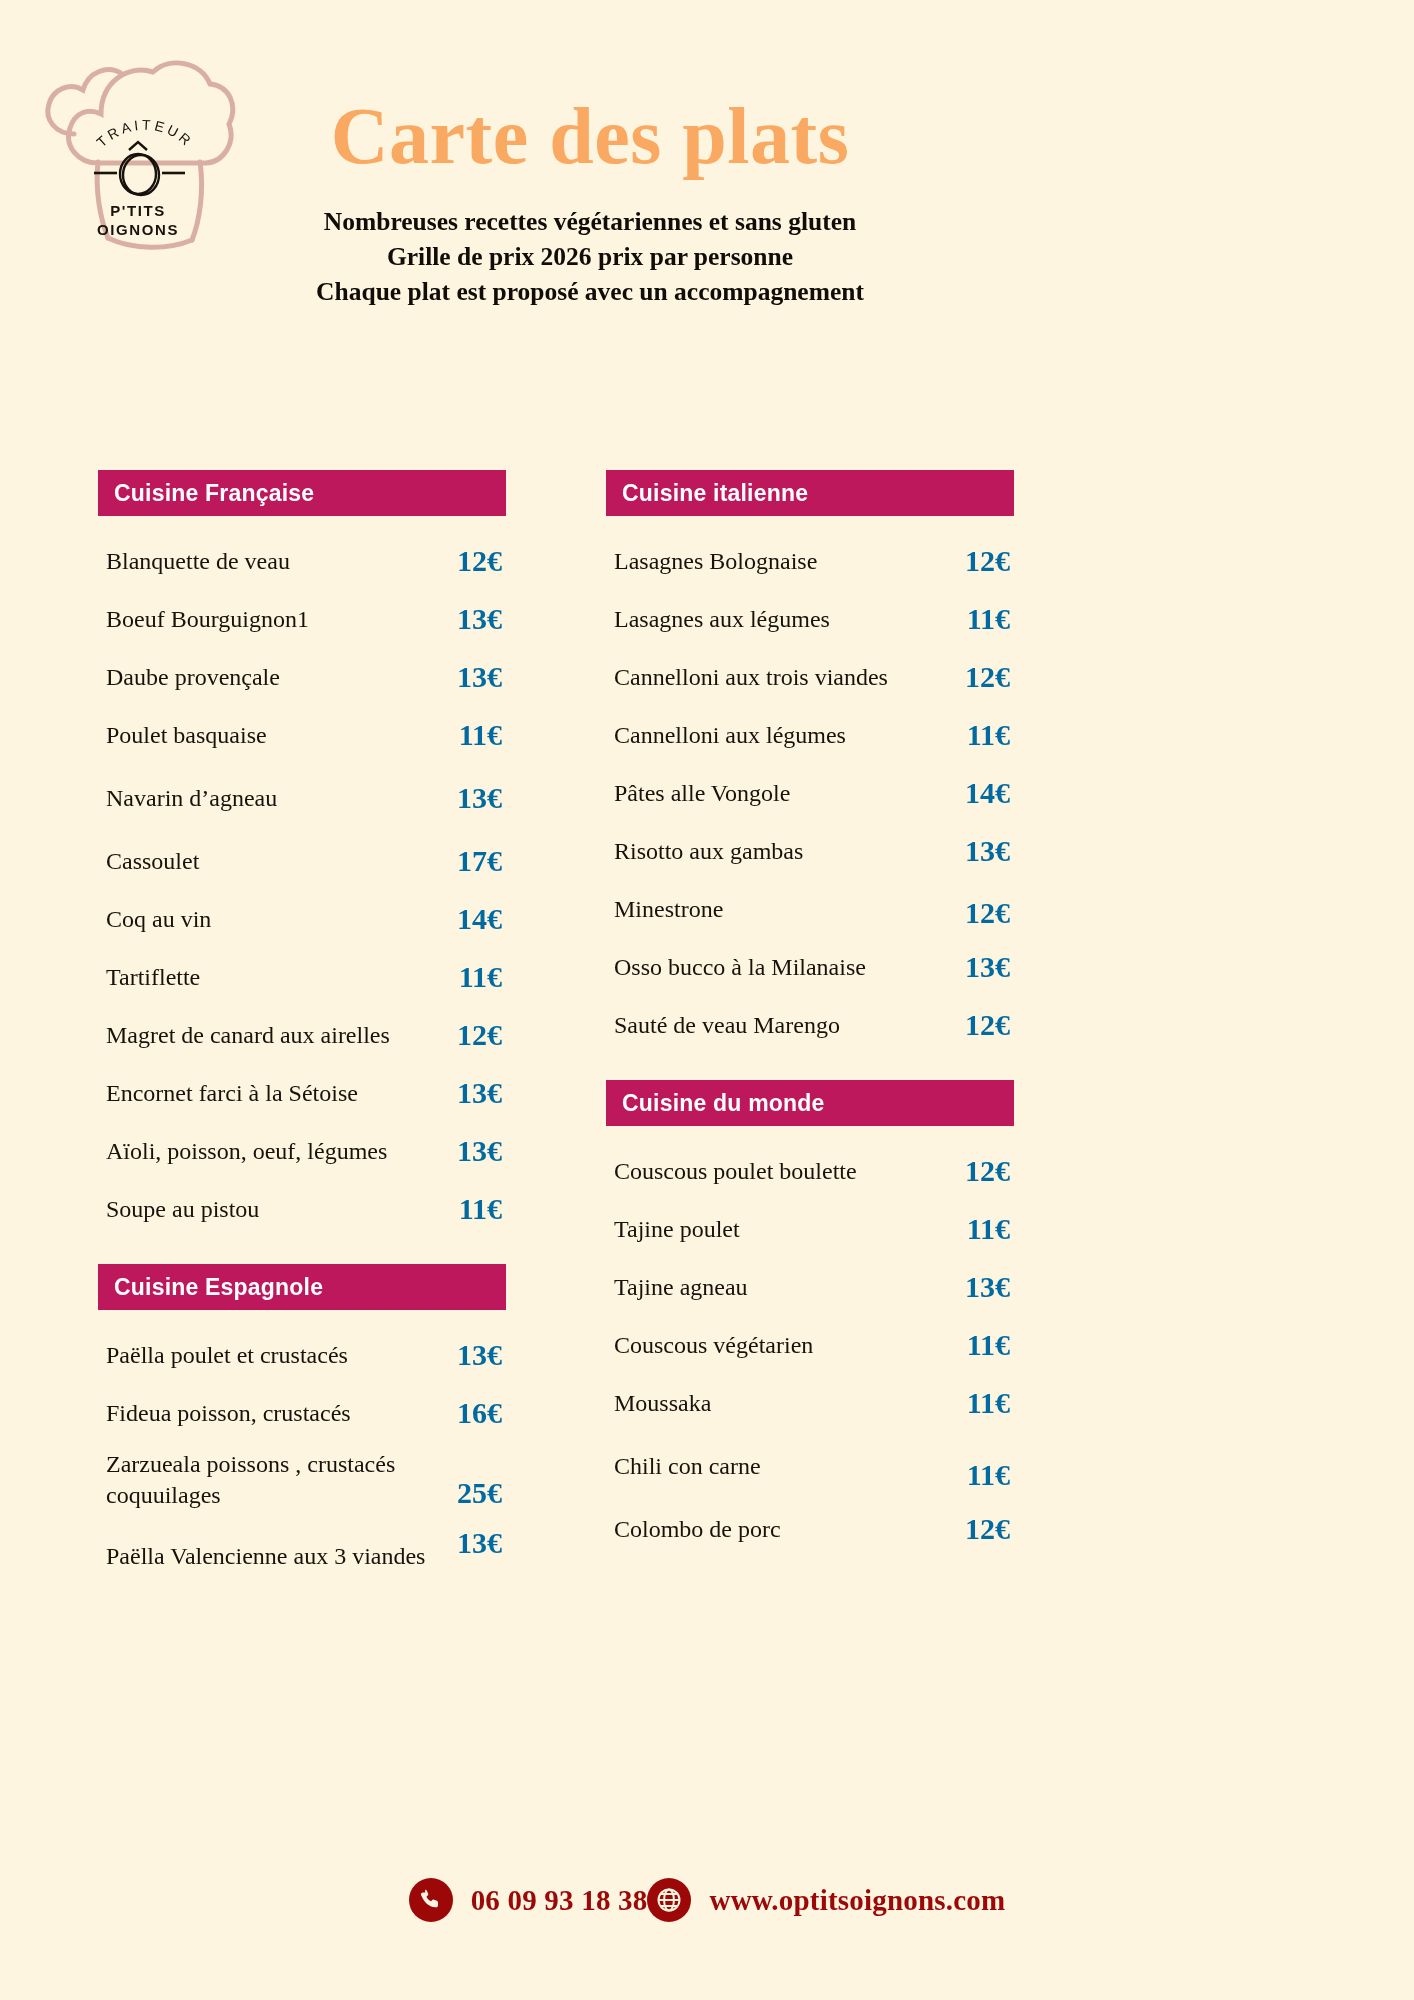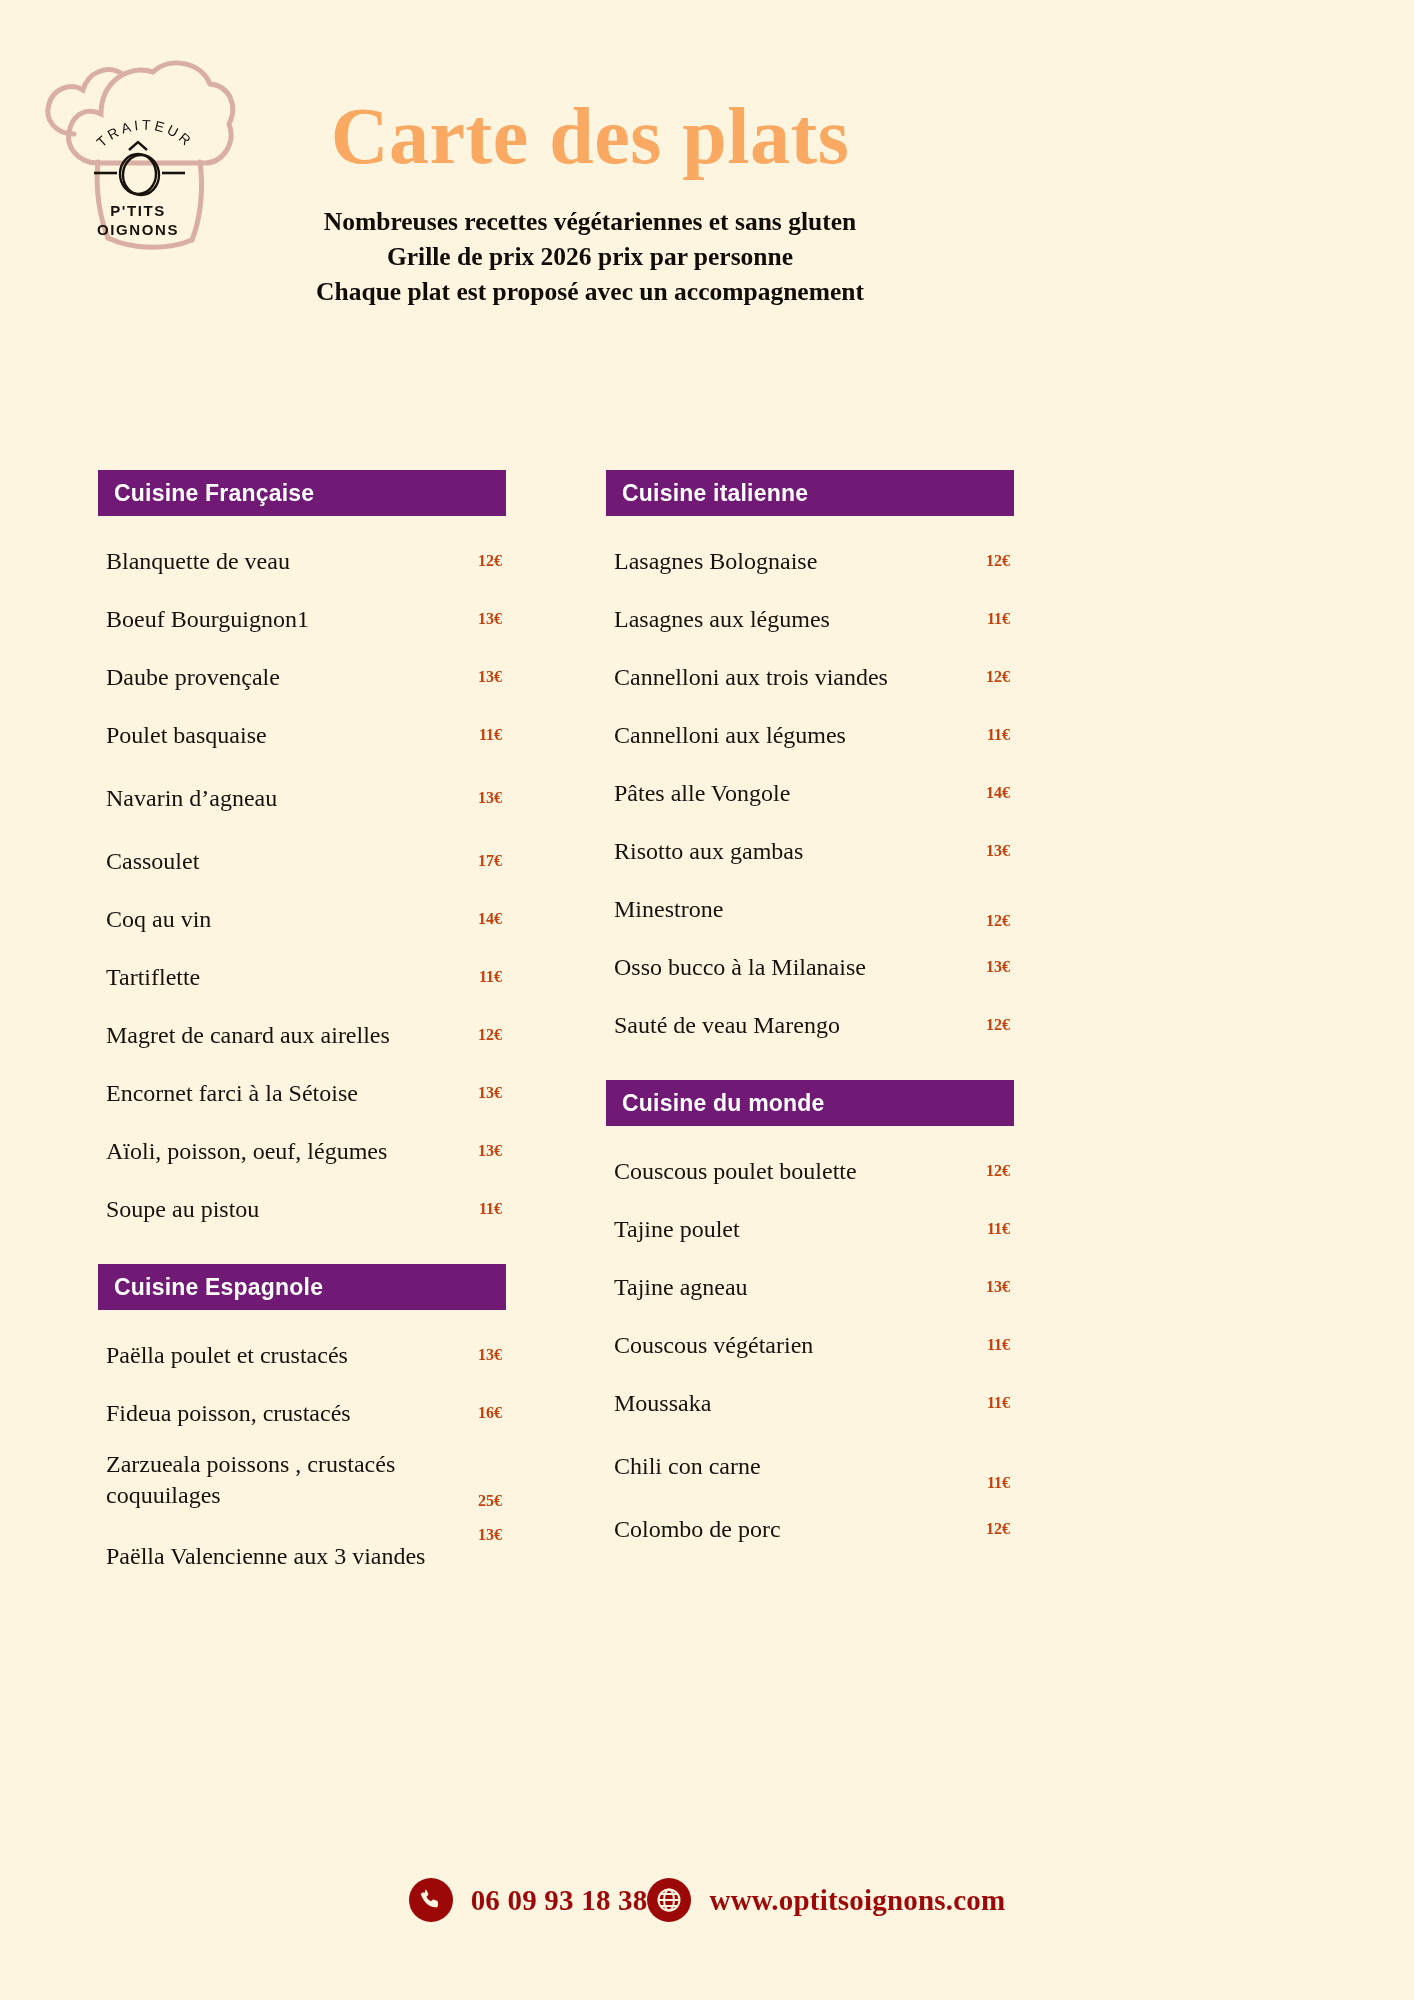--- a/index.html
+++ b/index.html
@@ -58,21 +58,21 @@
 
   
   .col {
     position: absolute;
     top: 470px;
   }
   .col-left  { left: 98px;  width: 408px; }
   .col-right { left: 606px; width: 408px; }
 
   .section-header {
-    background: #701a75;
+    background: #be185d;
     height: 46px;
     display: flex;
     align-items: center;
     padding-left: 16px;
     margin-bottom: 16px;
   }
   .section-header.second { margin-top: 26px; }
   .section-header-title {
     color: #FFFFFF;
     font-size: 23px;
@@ -92,23 +92,23 @@
     padding: 4px 4px 4px 8px;
     gap: 10px;
   }
   .item-name {
     font-size: 24px;
     color: #17120C;
     line-height: 1.28;
     flex: 1 1 auto;
   }
   .item-price {
-    font-size: 16px;
-    font-weight: 700;
-    color: #c2410c;
+    font-size: 30px;
+    font-weight: 700;
+    color: #0369a1;
     flex: 0 0 auto;
     white-space: nowrap;
     text-align: right;
     min-width: 56px;
   }
 
   
   .pad-lg  { min-height: 68px; }
   .pad-xl  { min-height: 76px; }
   .align-b .item-price { align-self: flex-end; padding-bottom: 4px; }

